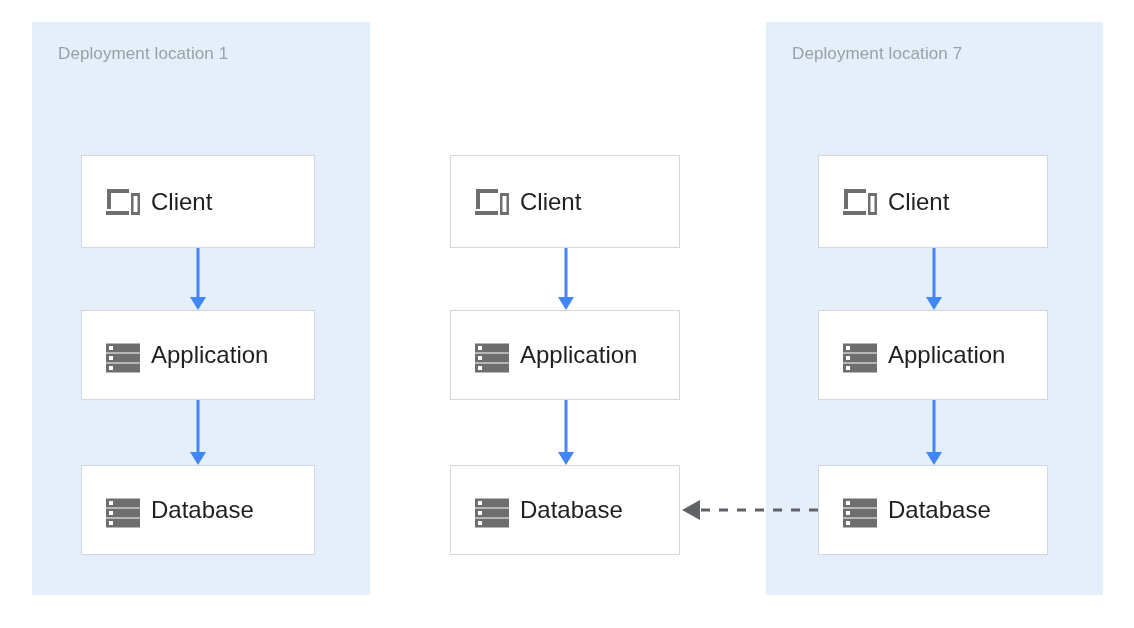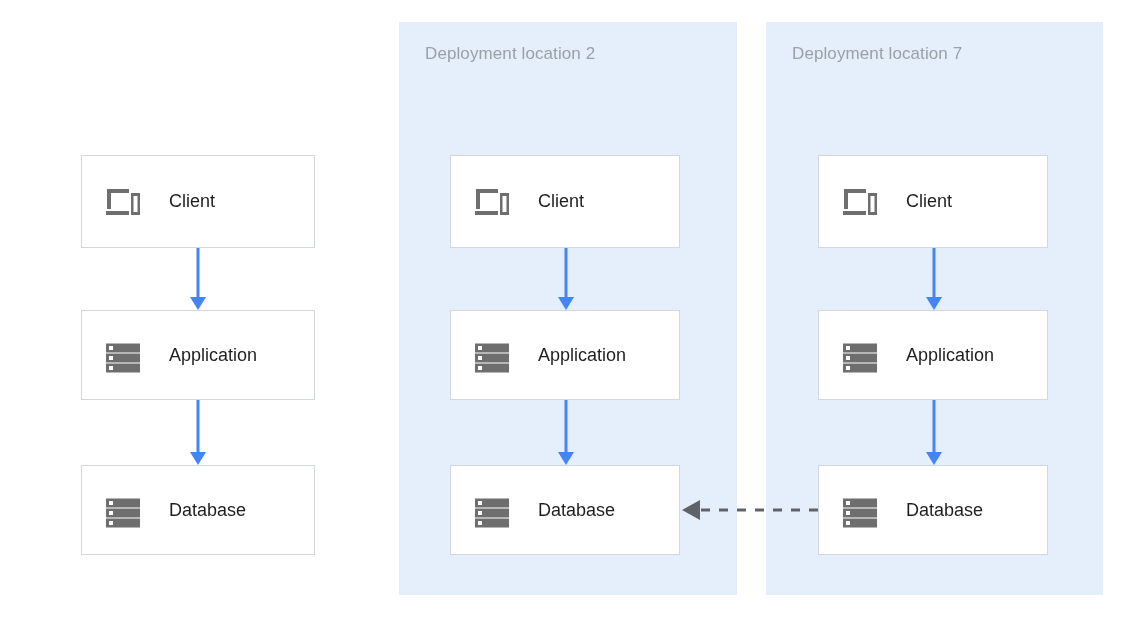--- a/index.html
+++ b/index.html
@@ -52,40 +52,43 @@
     flex: 0 0 auto;
     margin-left: 21px;
     width: 40px;
     height: 40px;
     display: flex;
     align-items: center;
     justify-content: center;
   }
   .node-label {
     flex: 1 1 auto;
-    margin-left: 26px;
-    font-size: 18px;
+    margin-left: 8px;
+    font-size: 24px;
     color: #1f1f1f;
     white-space: nowrap;
   }
 
   
   .conn-layer {
     position: absolute;
     left: 0;
     top: 0;
     width: 1134px;
     height: 628px;
     pointer-events: none;
   }
 </style>
 </head>
 <body>
 
 <div id="canvas">
+    <div class="panel" style="left: 32px; top: 22px; width: 338px; height: 573px; background: rgb(229, 239, 251);">
+      <div class="panel-title" style="color: rgb(154, 160, 166);">Deployment location 1</div>
+    </div>
     <div class="node" style="left: 81px; top: 155px; width: 234px; height: 93px; background: rgb(255, 255, 255); border-color: rgb(212, 215, 218);">
       <span class="node-icon">
         <svg width="40" height="40" viewBox="0 0 40 40">
           <path d="M4 7 h22 v4 H8 v16 H4 Z" fill="#6e6e6e"></path>
           <path d="M3 29 h23 v4 H3 Z" fill="#6e6e6e"></path>
           <path d="M28 11 h9 v22 h-9 Z M30.5 14 h4 v16 h-4 Z" fill="#6e6e6e" fill-rule="evenodd"></path>
         </svg>
       </span>
       <span class="node-label" style="color: rgb(31, 31, 31);">Client</span>
     </div>
@@ -108,23 +111,20 @@
           <rect x="3" y="8.5" width="34" height="9" fill="#6e6e6e"></rect>
           <rect x="6" y="11" width="4" height="4" fill="#ffffff"></rect>
           <rect x="3" y="18.5" width="34" height="9" fill="#6e6e6e"></rect>
           <rect x="6" y="21" width="4" height="4" fill="#ffffff"></rect>
           <rect x="3" y="28.5" width="34" height="9" fill="#6e6e6e"></rect>
           <rect x="6" y="31" width="4" height="4" fill="#ffffff"></rect>
         </svg>
       </span>
       <span class="node-label" style="color: rgb(31, 31, 31);">Database</span>
     </div>
-    <div class="panel" style="left: 399px; top: 22px; width: 338px; height: 573px; background: rgb(229, 239, 251);">
-      <div class="panel-title" style="color: rgb(154, 160, 166);">Deployment location 2</div>
-    </div>
     <div class="node" style="left: 450px; top: 155px; width: 230px; height: 93px; background: rgb(255, 255, 255); border-color: rgb(212, 215, 218);">
       <span class="node-icon">
         <svg width="40" height="40" viewBox="0 0 40 40">
           <path d="M4 7 h22 v4 H8 v16 H4 Z" fill="#6e6e6e"></path>
           <path d="M3 29 h23 v4 H3 Z" fill="#6e6e6e"></path>
           <path d="M28 11 h9 v22 h-9 Z M30.5 14 h4 v16 h-4 Z" fill="#6e6e6e" fill-rule="evenodd"></path>
         </svg>
       </span>
       <span class="node-label" style="color: rgb(31, 31, 31);">Client</span>
     </div>

